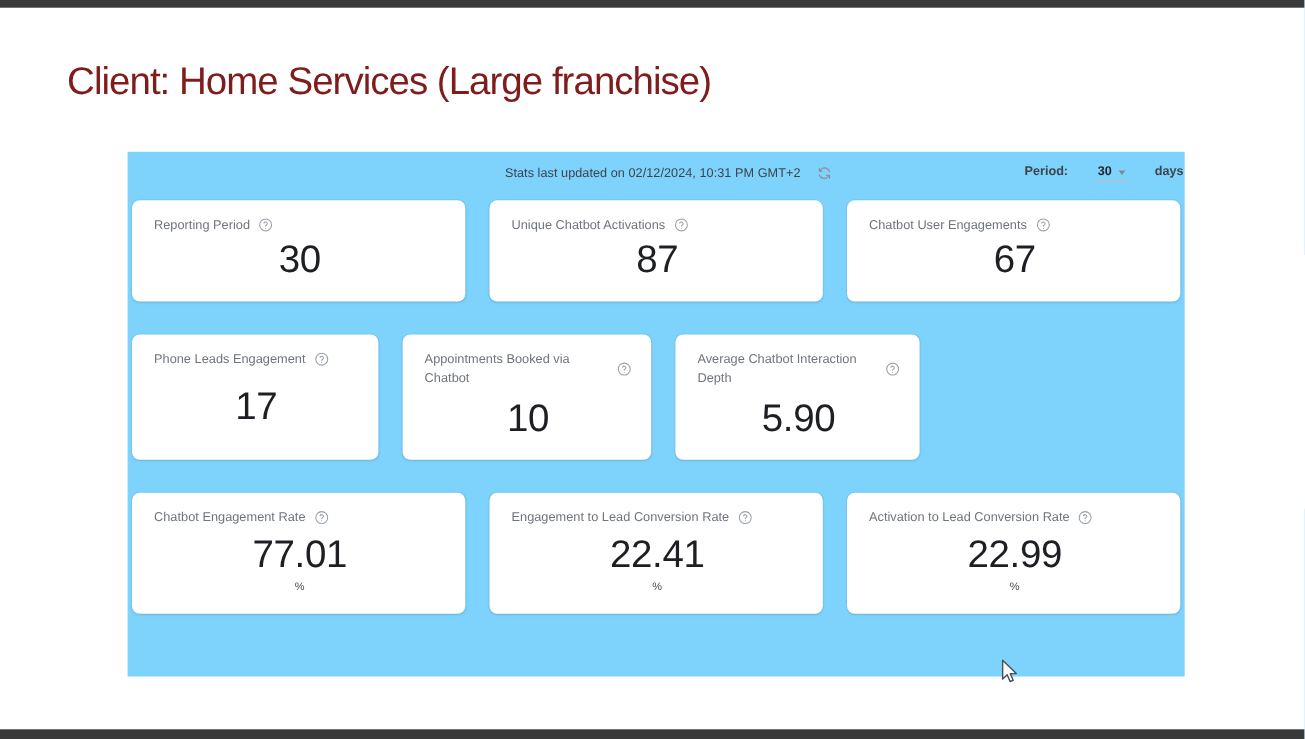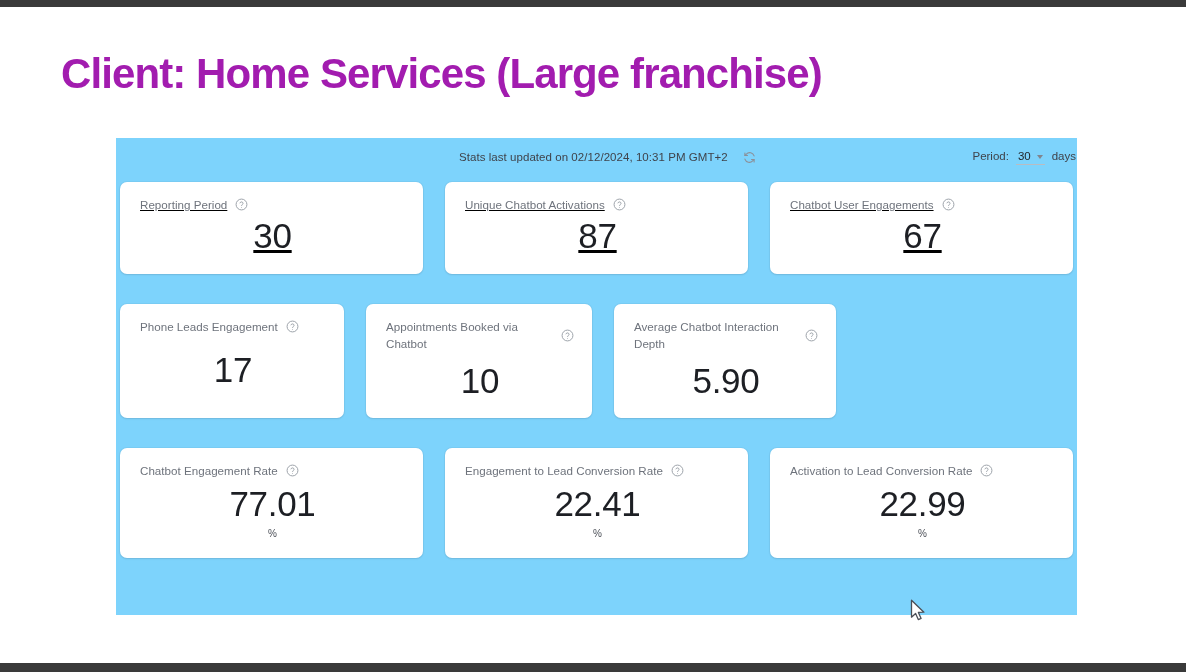--- a/index.html
+++ b/index.html
@@ -34,25 +34,25 @@
     width: 1186px;
     height: 656px;
     background: #ffffff;
   }
 
   
   .headline {
     position: absolute;
     left: 61px;
     top: 38px;
-    font-size: 42px;
+    font-size: 35px;
     line-height: 58px;
-    font-weight: bold;
+    font-weight: normal;
     letter-spacing: -0.9px;
-    color: #a21caf;
+    color: #7f1d1d;
     white-space: nowrap;
     font-family: "Liberation Sans", sans-serif;
   }
 
   
   .panel {
     position: absolute;
     left: 116px;
     top: 131px;
     width: 961px;
@@ -88,22 +88,23 @@
   .refresh-icon { display: block; }
 
   .period {
     position: absolute;
     right: 1px;
     top: 12px;
     font-size: 11.5px;
     color: #3f434b;
     display: flex;
     align-items: baseline;
-    gap: 7px;
+    gap: 25px;
     white-space: nowrap;
+    font-weight: bold;
   }
   .period-select {
     display: inline-flex;
     align-items: center;
     gap: 6px;
     border-bottom: 1px solid #b9bcc2;
     padding: 0 2px 2px 2px;
     cursor: pointer;
   }
   .period-value { font-size: 11.5px; color: #1f2227; }
@@ -170,21 +171,21 @@
     letter-spacing: -0.3px;
   }
   .value-unit {
     font-size: 10px;
     color: #4a4e56;
     margin-top: 4px;
     line-height: 12px;
   }
 
   
-  .row-1 .card { width: 305px; height: 92px; text-decoration: underline; }
+  .row-1 .card { width: 305px; height: 92px; }
   .row-1 .card-value { padding-bottom: 2px; }
 
   
   .row-2 .card-a { width: 222px; height: 114px; }
   .row-2 .card-b { width: 224px; height: 114px; }
   .row-2 .card-c { width: 226px; height: 114px; }
   .row-2 .card-d { width: 222px; height: 114px; }
   .row-2 .card-c .value-num,
   .row-2 .card-d .value-num { line-height: 38px; }
 

